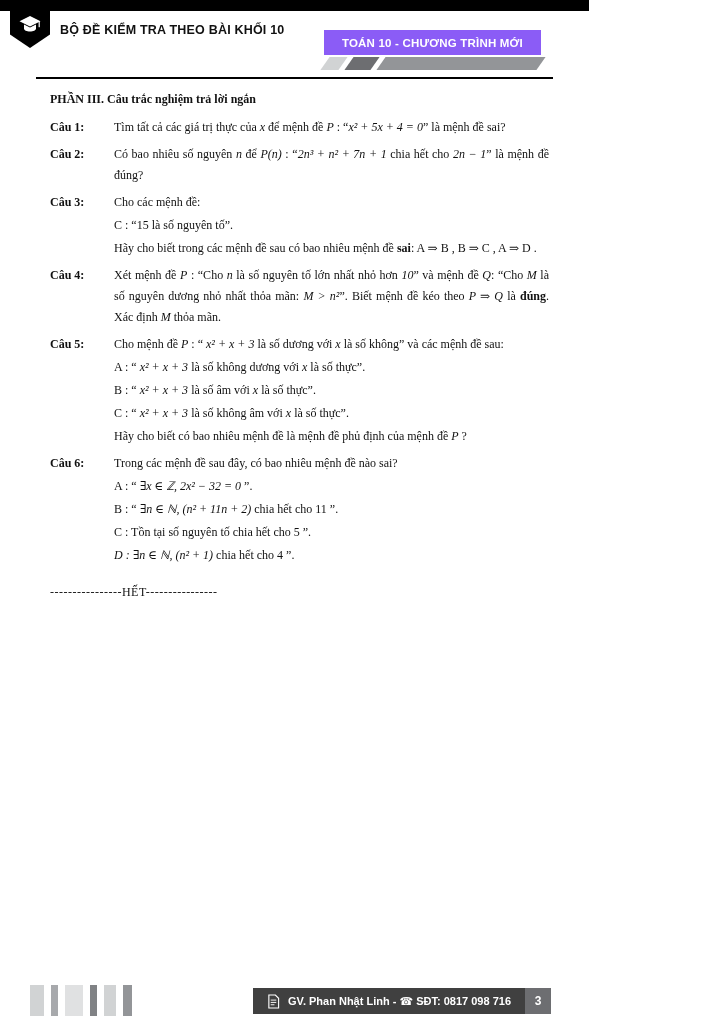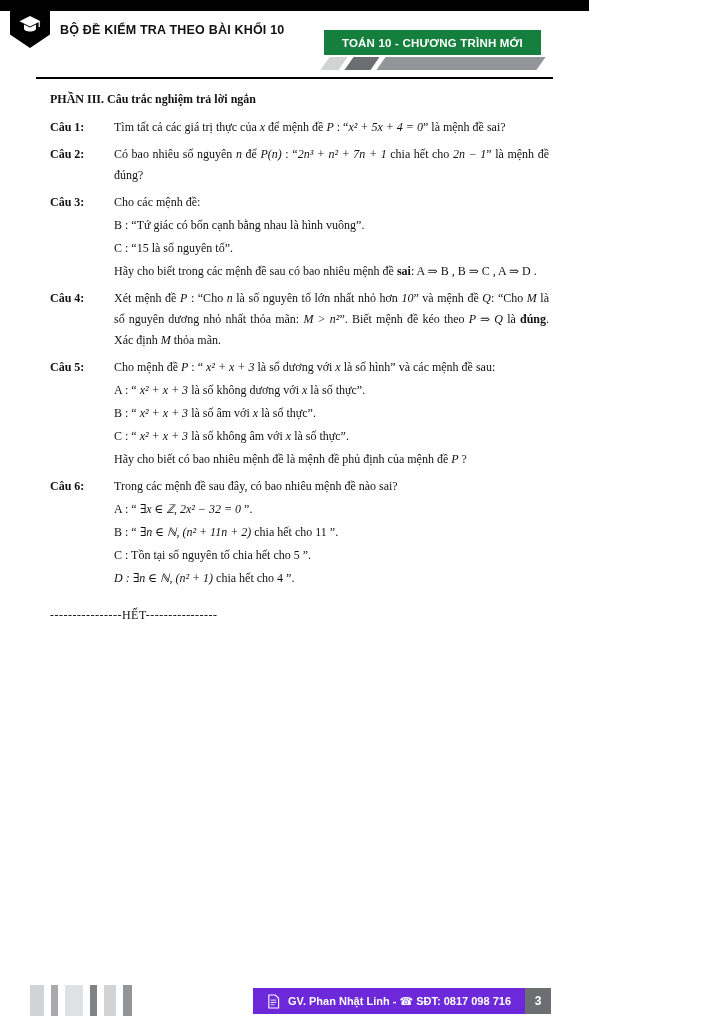--- a/index.html
+++ b/index.html
@@ -16,21 +16,21 @@
     clip-path:polygon(0 0,100% 0,100% 72%,50% 100%,0 72%);
     display:flex; align-items:center; justify-content:center; z-index:2;
   }
   .logo svg { width:24px; height:24px; margin-top:2px; }
   .header-left {
     position:absolute; top:23px; left:60px;
     font-family:"Liberation Sans","DejaVu Sans",sans-serif;
     font-weight:700; font-size:12.5px; color:#111; letter-spacing:0.2px;
   }
   .header-badge {
-    position:absolute; top:30px; right:48px; height:25px; background:#15803d;
+    position:absolute; top:30px; right:48px; height:25px; background:#8b5cf6;
     display:flex; align-items:center; padding:0 18px;
   }
   .header-badge span {
     color:#fff; font-family:"Liberation Sans","DejaVu Sans",sans-serif;
     font-weight:700; font-size:11.5px; letter-spacing:0.2px;
   }
   .badge-decor { position:absolute; top:57px; right:48px; height:13px; display:flex; gap:6px; transform:skewX(-35deg); }
   .badge-decor i { display:block; height:13px; }
   .badge-decor .d1 { width:18px; background:#d1d3d4; }
   .badge-decor .d2 { width:26px; background:#6d6e71; }
@@ -54,21 +54,21 @@
   .footer-bars { position:absolute; left:30px; bottom:8px; display:flex; gap:7px; align-items:flex-start; }
   .footer-bars i { display:block; height:31px; }
   .footer-bars .b1 { width:14px; background:#d1d3d4; }
   .footer-bars .b2 { width:7px;  background:#a7a9ac; }
   .footer-bars .b3 { width:18px; background:#e0e1e2; }
   .footer-bars .b4 { width:7px;  background:#808285; }
   .footer-bars .b5 { width:12px; background:#d1d3d4; }
   .footer-bars .b6 { width:9px;  background:#939598; }
   .footer { position:absolute; right:38px; bottom:10px; display:flex; align-items:stretch; height:26px; }
   .footer-bar {
-    background:#6d28d9; color:#fff; display:flex; align-items:center; gap:8px; padding:0 14px;
+    background:#404040; color:#fff; display:flex; align-items:center; gap:8px; padding:0 14px;
     font-family:"Liberation Sans","DejaVu Sans",sans-serif; font-weight:700; font-size:11px;
   }
   .footer-bar svg { width:13px; height:15px; }
   .page-box {
     width:26px; background:#6d6e71; color:#fff; display:flex; align-items:center; justify-content:center;
     font-family:"Liberation Sans","DejaVu Sans",sans-serif; font-weight:700; font-size:12px;
   }
 </style>
 </head>
 <body>
@@ -108,37 +108,36 @@
       <div class="q-label">Câu 2:</div>
       <div class="q-body">
         <div class="ln"><span>Có bao nhiêu số nguyên </span><span class="m">n</span><span> để </span><span class="m">P(n)</span><span> : “</span><span class="m">2n³ + n² + 7n + 1</span><span> chia hết cho </span><span class="m">2n − 1</span><span>” là mệnh đề đúng?</span></div>
       </div>
     </div>
 
     <div class="q">
       <div class="q-label">Câu 3:</div>
       <div class="q-body">
         <div class="ln"><span>Cho các mệnh đề:</span></div>
-        <div class="ln"><span>B : “Tứ giác có bốn cạnh bằng nhau là hình vuông”.</span></div>
         <div class="ln"><span>C : “15 là số nguyên tố”.</span></div>
         <div class="ln"><span>Hãy cho biết trong các mệnh đề sau có bao nhiêu mệnh đề </span><span class="b">sai</span><span>: A ⇒ B , B ⇒ C , A ⇒ D .</span></div>
       </div>
     </div>
 
     <div class="q">
       <div class="q-label">Câu 4:</div>
       <div class="q-body">
         <div class="ln"><span>Xét mệnh đề </span><span class="m">P</span><span> : “Cho </span><span class="m">n</span><span> là số nguyên tố lớn nhất nhỏ hơn </span><span class="m">10</span><span>” và mệnh đề </span><span class="m">Q</span><span>: “Cho </span><span class="m">M</span><span> là số nguyên dương nhỏ nhất thỏa mãn: </span><span class="m">M &gt; n²</span><span>”. Biết mệnh đề kéo theo </span><span class="m">P ⇒ Q</span><span> là </span><span class="b">đúng</span><span>. Xác định </span><span class="m">M</span><span> thỏa mãn.</span></div>
       </div>
     </div>
 
     <div class="q">
       <div class="q-label">Câu 5:</div>
       <div class="q-body">
-        <div class="ln"><span>Cho mệnh đề </span><span class="m">P</span><span> : “ </span><span class="m">x² + x + 3</span><span> là số dương với </span><span class="m">x</span><span> là số hình” và các mệnh đề sau:</span></div>
+        <div class="ln"><span>Cho mệnh đề </span><span class="m">P</span><span> : “ </span><span class="m">x² + x + 3</span><span> là số dương với </span><span class="m">x</span><span> là số không” và các mệnh đề sau:</span></div>
         <div class="ln"><span>A : “ </span><span class="m">x² + x + 3</span><span> là số không dương với </span><span class="m">x</span><span> là số thực”.</span></div>
         <div class="ln"><span>B : “ </span><span class="m">x² + x + 3</span><span> là số âm với </span><span class="m">x</span><span> là số thực”.</span></div>
         <div class="ln"><span>C : “ </span><span class="m">x² + x + 3</span><span> là số không âm với </span><span class="m">x</span><span> là số thực”.</span></div>
         <div class="ln"><span>Hãy cho biết có bao nhiêu mệnh đề là mệnh đề phủ định của mệnh đề </span><span class="m">P</span><span> ?</span></div>
       </div>
     </div>
 
     <div class="q">
       <div class="q-label">Câu 6:</div>
       <div class="q-body">

